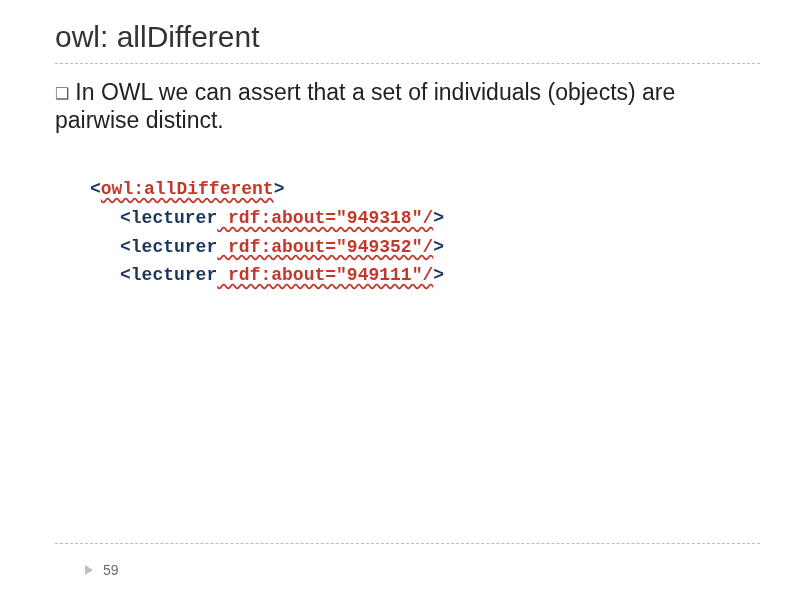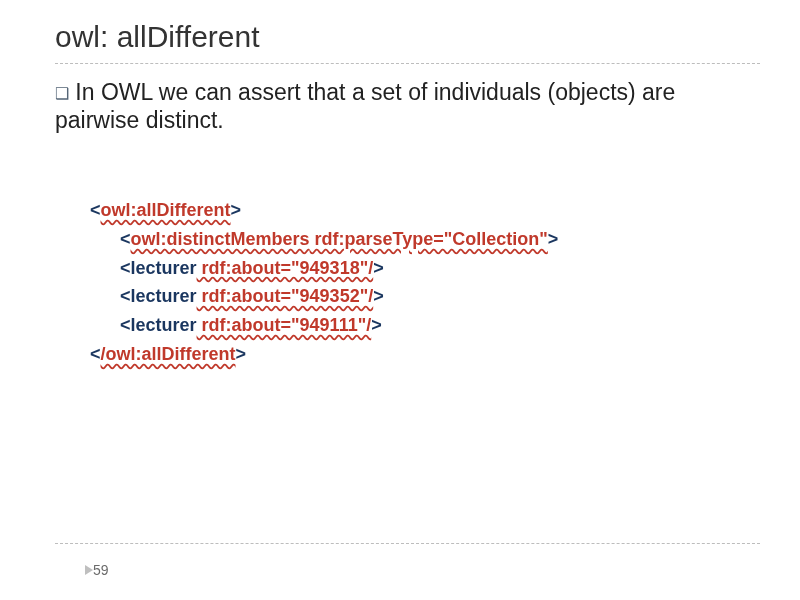--- a/index.html
+++ b/index.html
@@ -28,30 +28,30 @@
   }
   .rule {
     border: none;
     border-top: 1px dashed #bdbdbd;
     margin: 0 0 14px 0;
   }
   .body-text {
     font-size: 23px;
     line-height: 1.25;
     color: #222;
-    margin: 0 0 61px 0;
+    margin: 0 0 40px 0;
   }
   .bullet {
     color: #556677;
     font-size: 16px;
     margin-right: 6px;
     vertical-align: 1px;
   }
   .code-block {
-    font-family: Liberation Sans, sans-serif;
+    font-family: Liberation Mono, monospace;
     font-weight: 700;
     font-size: 18px;
     line-height: 1.6;
     margin-left: 35px;
     color: #1a365f;
   }
   .code-line { white-space: pre; }
   .ind1 { padding-left: 30px; }
   .ind2 { padding-left: 30px; }
   .tag-red { color: #c0392b; }
@@ -65,20 +65,21 @@
     bottom: 48px;
   }
   .page-num {
     position: absolute;
     left: 85px;
     bottom: 22px;
     font-size: 14px;
     color: #6b6b6b;
     display: flex;
     align-items: center;
+    gap: 10px;
   }
   .page-arrow {
     width: 0; height: 0;
     border-top: 5px solid transparent;
     border-bottom: 5px solid transparent;
     border-left: 8px solid #bfbfbf;
   }
   .wavy {
     text-decoration-line: underline;
     text-decoration-style: wavy;
@@ -98,30 +99,28 @@
   <hr class="rule">
 
   <p class="body-text">
     <span class="bullet">❑</span><span>In OWL we can assert that a set of individuals (objects) are pairwise distinct.</span>
   </p>
 
   <div class="code-block">
 
     <div class="code-line"><span>&lt;</span><span class="tag-red wavy">owl:allDifferent</span><span>&gt;</span></div>
 
-    <div class="code-line ind1"><span>&lt;</span><span class="tag-red wavy">owl:distinctMembers</span><span class="attr-red wavy"> rdf:parseType="Collection"</span><span>&gt;</span></div>
 
     <div class="code-line ind2"><span>&lt;</span><span>lecturer</span><span class="attr-red wavy"> rdf:about="949318"/</span><span>&gt;</span></div>
 
     <div class="code-line ind2"><span>&lt;</span><span>lecturer</span><span class="attr-red wavy"> rdf:about="949352"/</span><span>&gt;</span></div>
 
     <div class="code-line ind2"><span>&lt;</span><span>lecturer</span><span class="attr-red wavy"> rdf:about="949111"/</span><span>&gt;</span></div>
 
 
-    <div class="code-line"><span>&lt;</span><span class="tag-red wavy">/owl:allDifferent</span><span>&gt;</span></div>
 
   </div>
 
   <hr class="footer-rule">
 
   <div class="page-num">
     <span class="page-arrow"></span>
     <span>59</span>
   </div>
 

